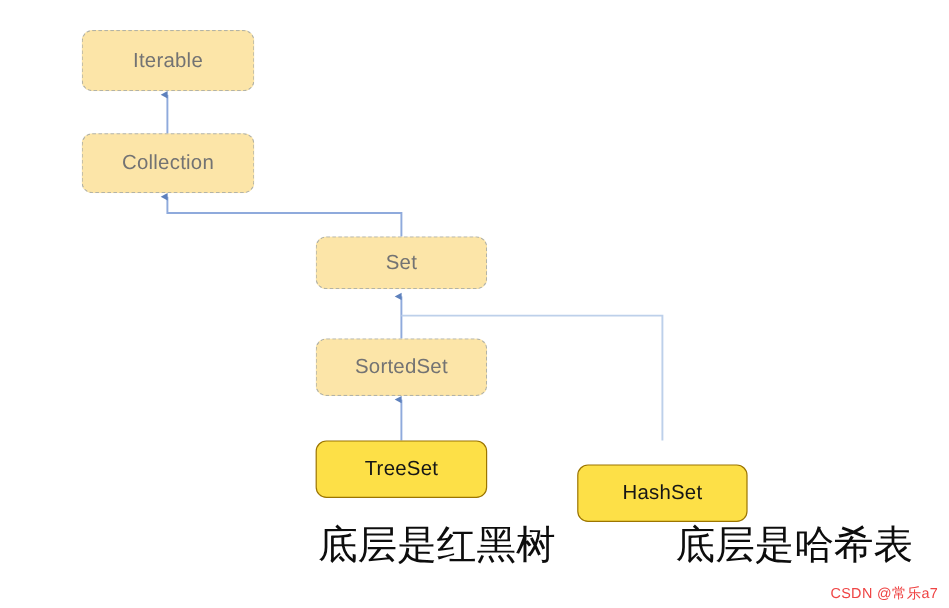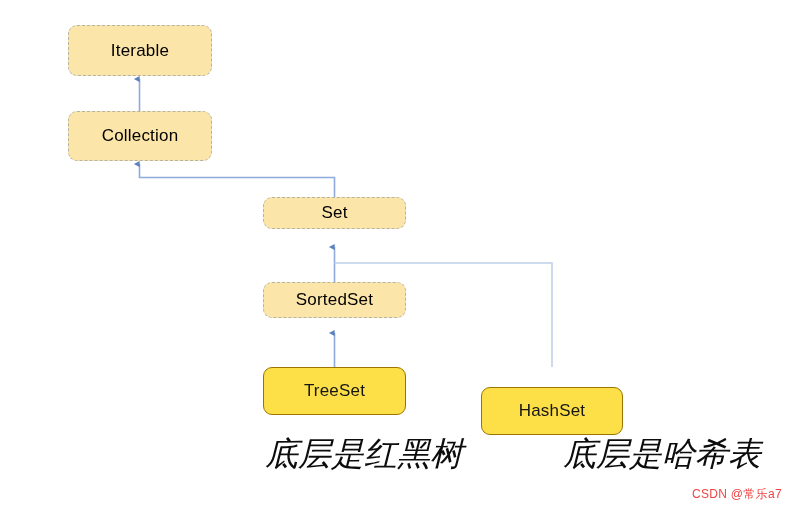--- a/index.html
+++ b/index.html
@@ -25,40 +25,39 @@
   }
   .node {
     position: absolute;
     box-sizing: border-box;
     display: flex;
     align-items: center;
     justify-content: center;
     border-radius: 9px;
     font-size: 17px;
     letter-spacing: 0.2px;
-    color: #000000;
+    color: #737373;
     white-space: nowrap;
   }
   .node.iface {
     background: #FCE5A8;
     border: 1.4px dashed #b3b3a6;
   }
   .node.impl {
     background: #fde047;
     border: 1.3px solid #9c7500;
     color: #161616;
   }
   .caption {
     position: absolute;
     font-family: "DejaVu Sans", "Liberation Sans", sans-serif;
     font-size: 33px;
     color: #0d0d0d;
     white-space: nowrap;
     line-height: 1;
-    font-style: italic;
   }
   .watermark {
     position: absolute;
     font-size: 12px;
     color: #ef4444;
     white-space: nowrap;
     letter-spacing: 0.3px;
     margin-left: 24px;
   }
 </style>
@@ -86,25 +85,25 @@
   </svg>
 
   <div class="node iface" style="left:68px; top:25px; width:144px; height:51px;">
     <span>Iterable</span>
   </div>
 
   <div class="node iface" style="left:68px; top:111px; width:144px; height:50px;">
     <span>Collection</span>
   </div>
 
-  <div class="node iface" style="left:263px; top:197px; width:143px; height:32px;">
+  <div class="node iface" style="left:263px; top:197px; width:143px; height:44px;">
     <span>Set</span>
   </div>
 
-  <div class="node iface" style="left:263px; top:282px; width:143px; height:36px;">
+  <div class="node iface" style="left:263px; top:282px; width:143px; height:48px;">
     <span>SortedSet</span>
   </div>
 
   <div class="node impl" style="left:263px; top:367px; width:143px; height:48px;">
     <span>TreeSet</span>
   </div>
 
   <div class="node impl" style="left:481px; top:387px; width:142px; height:48px;">
     <span>HashSet</span>
   </div>

